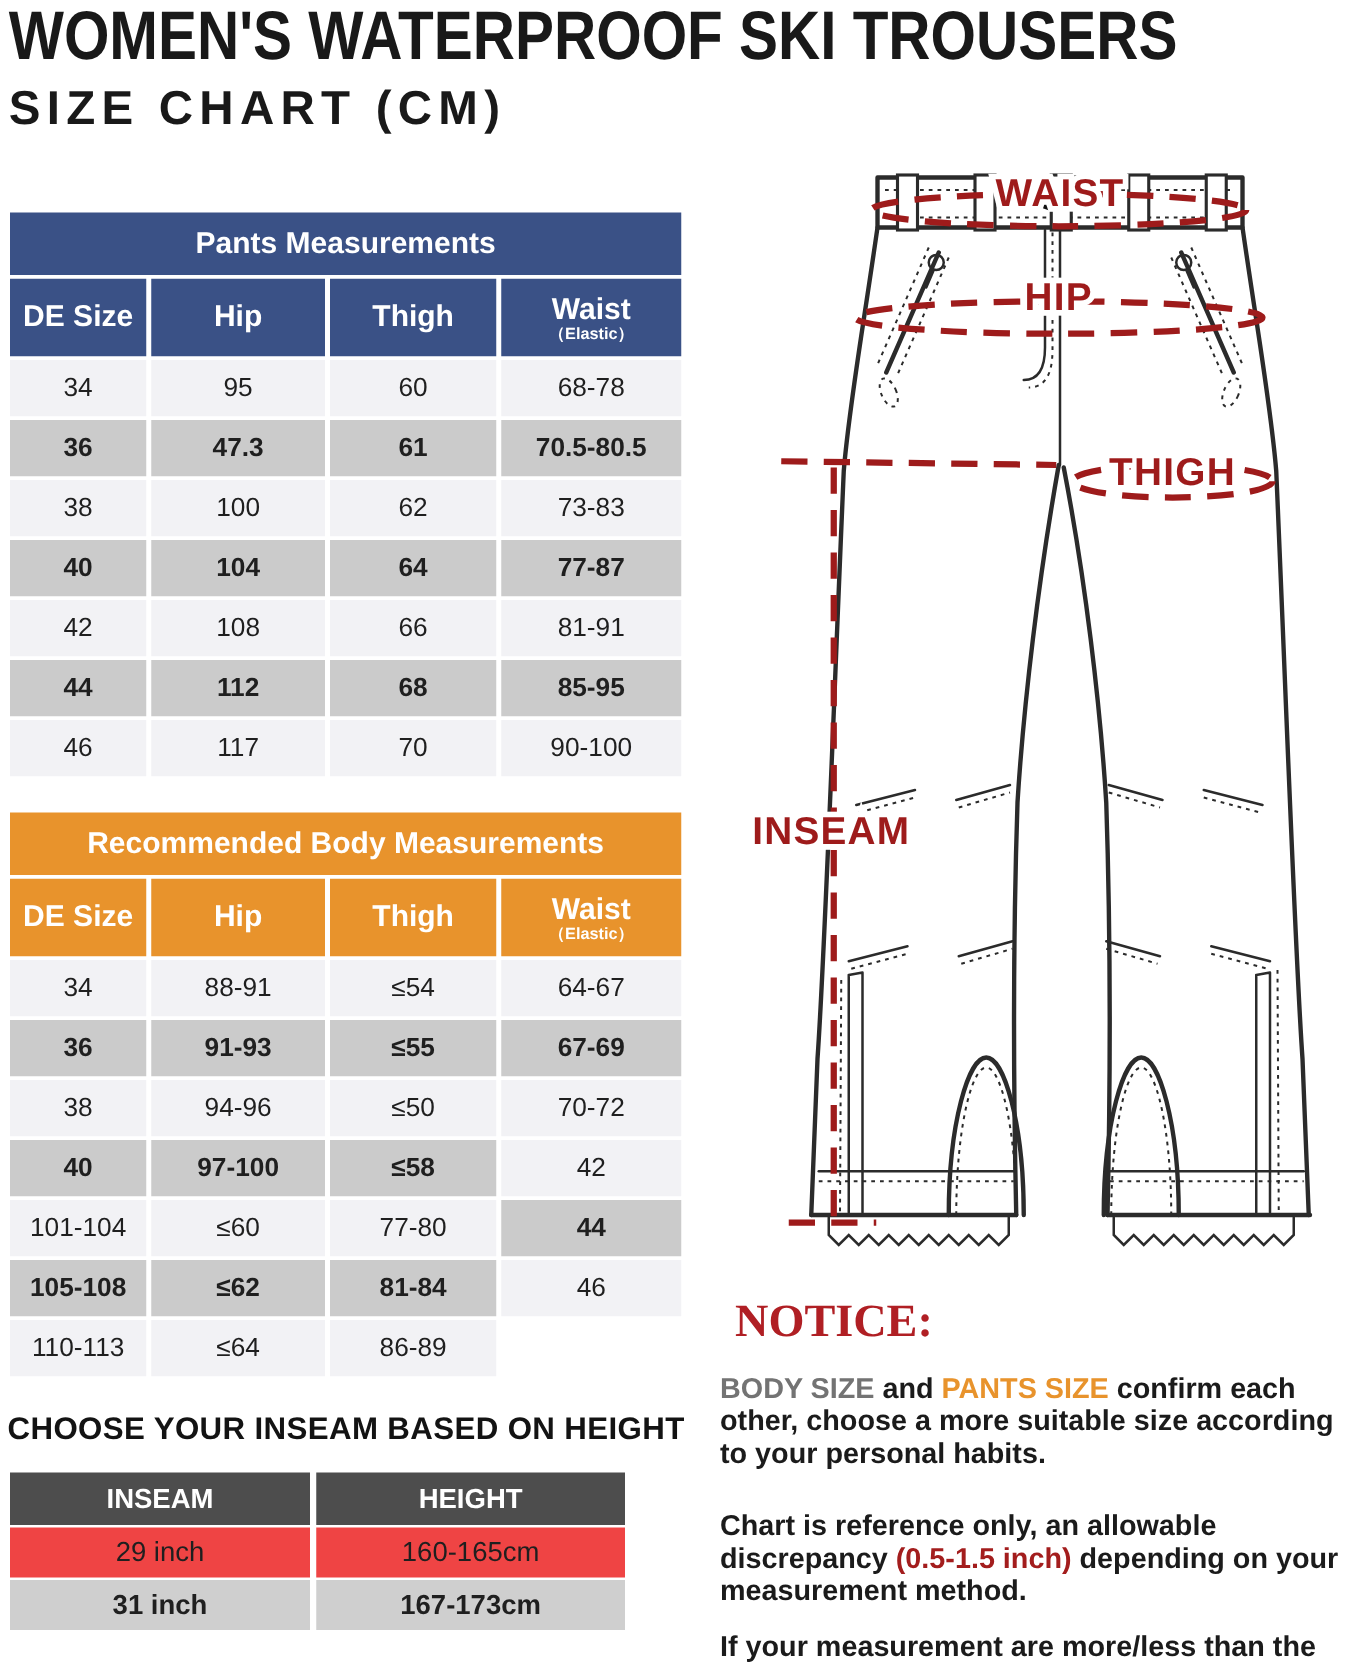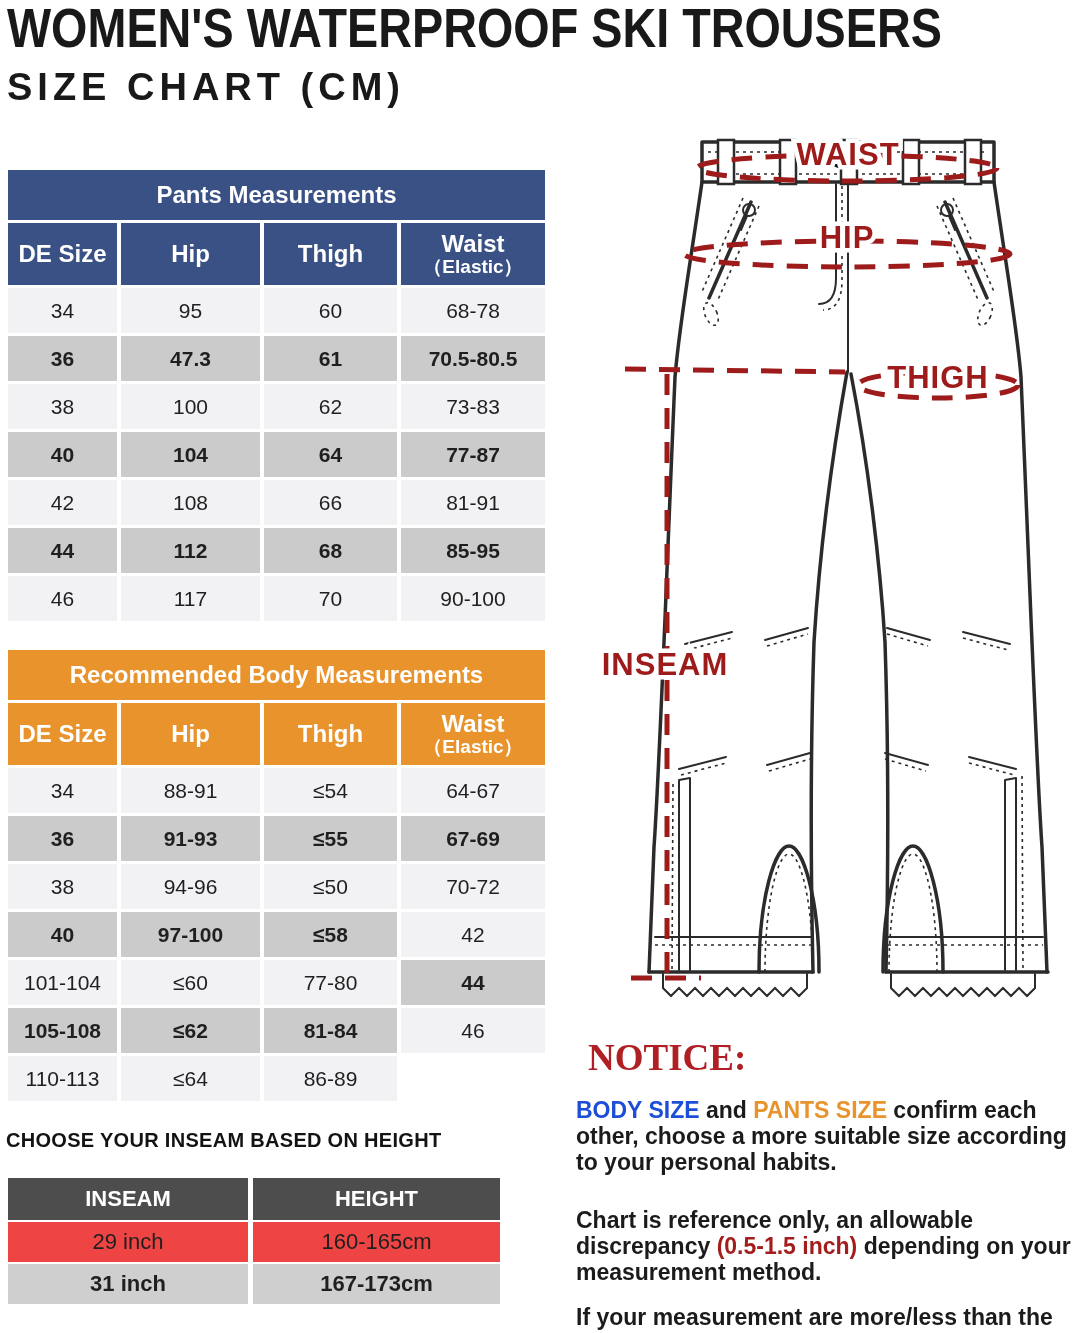--- a/index.html
+++ b/index.html
@@ -12,28 +12,28 @@
 
   .size-table{position:absolute;left:8px;width:537px;display:grid;
       grid-template-columns:109px 139px 133px 144px;gap:3px 4px;
       grid-template-rows:50px 62px repeat(7,45px);}
   #pants-table{top:170px;}
   #body-table{top:650px;}
   .t-title{grid-column:1/-1;display:flex;align-items:center;justify-content:center;
       color:#fff;font-weight:bold;font-size:24px;}
   .hcell{display:flex;flex-direction:column;align-items:center;justify-content:center;
       color:#fff;font-weight:bold;font-size:24px;line-height:1.05;text-align:center;}
-  .hcell .sub{font-size:19px;}
+  .hcell .sub{font-size:13px;}
   .blue .t-title,.blue .hcell{background:#3A5186;}
   .orange .t-title,.orange .hcell{background:#E8932C;}
   .cell{display:flex;align-items:center;justify-content:center;font-size:21px;color:#1f1f1f;}
   .row-light{background:#F2F2F5;}
   .row-gray{background:#CBCBCB;font-weight:bold;}
 
-  .h3{position:absolute;left:6px;top:1129px;font-size:20px;font-weight:bold;color:#131313;letter-spacing:.3px;}
+  .h3{position:absolute;left:6px;top:1129px;font-size:25px;font-weight:bold;color:#131313;letter-spacing:.3px;}
 
   #inseam-table{position:absolute;left:8px;top:1178px;width:492px;display:grid;
       grid-template-columns:240px 247px;gap:2px 5px;grid-template-rows:42px 40px 40px;}
   #inseam-table .hcell{background:#4D4D4D;font-size:22px;}
   #inseam-table .cell{font-size:22px;}
   #inseam-table .row-light{background:#ef4444;}
   #inseam-table .row-gray{background:#CFCFCF;}
 
   .diagram{position:absolute;left:575px;top:132px;width:505px;height:880px;}
   .outline{fill:none;stroke:#2b2b2b;stroke-width:3.5;stroke-linecap:round;stroke-linejoin:round;}
@@ -42,21 +42,21 @@
   .loop{fill:#fff;stroke:#2b2b2b;stroke-width:2.5;}
   .red-dash{fill:none;stroke:#9E1B1B;stroke-width:5;stroke-dasharray:21 13;}
   .dlabel{font-family:"Liberation Sans",sans-serif;font-weight:bold;font-size:31px;fill:#9E1B1B;
       stroke:#fff;stroke-width:9;paint-order:stroke;text-anchor:middle;letter-spacing:1px;}
 
   .notice-h{position:absolute;left:588px;top:1036px;font-size:37px;font-weight:bold;color:#B01F24;font-family:Liberation Serif, serif;}
   .p{position:absolute;left:576px;width:514px;font-weight:bold;color:#1b1b1b;font-size:23px;line-height:1.13;}
   #p1{top:1074px;}
   #p2{top:1184px;}
   #p3{top:1281px;}
-  .blue-text{color:#1d4ed8;}
+  .blue-text{color:#737373;}
   .orange-text{color:#E8932C;}
   .red-text{color:#A31D1D;}
 </style>
 </head>
 <body>
 
 <div id="stage">
 
   <div class="h1">WOMEN'S WATERPROOF SKI TROUSERS</div>
   <div class="h2">SIZE CHART (CM)</div>

